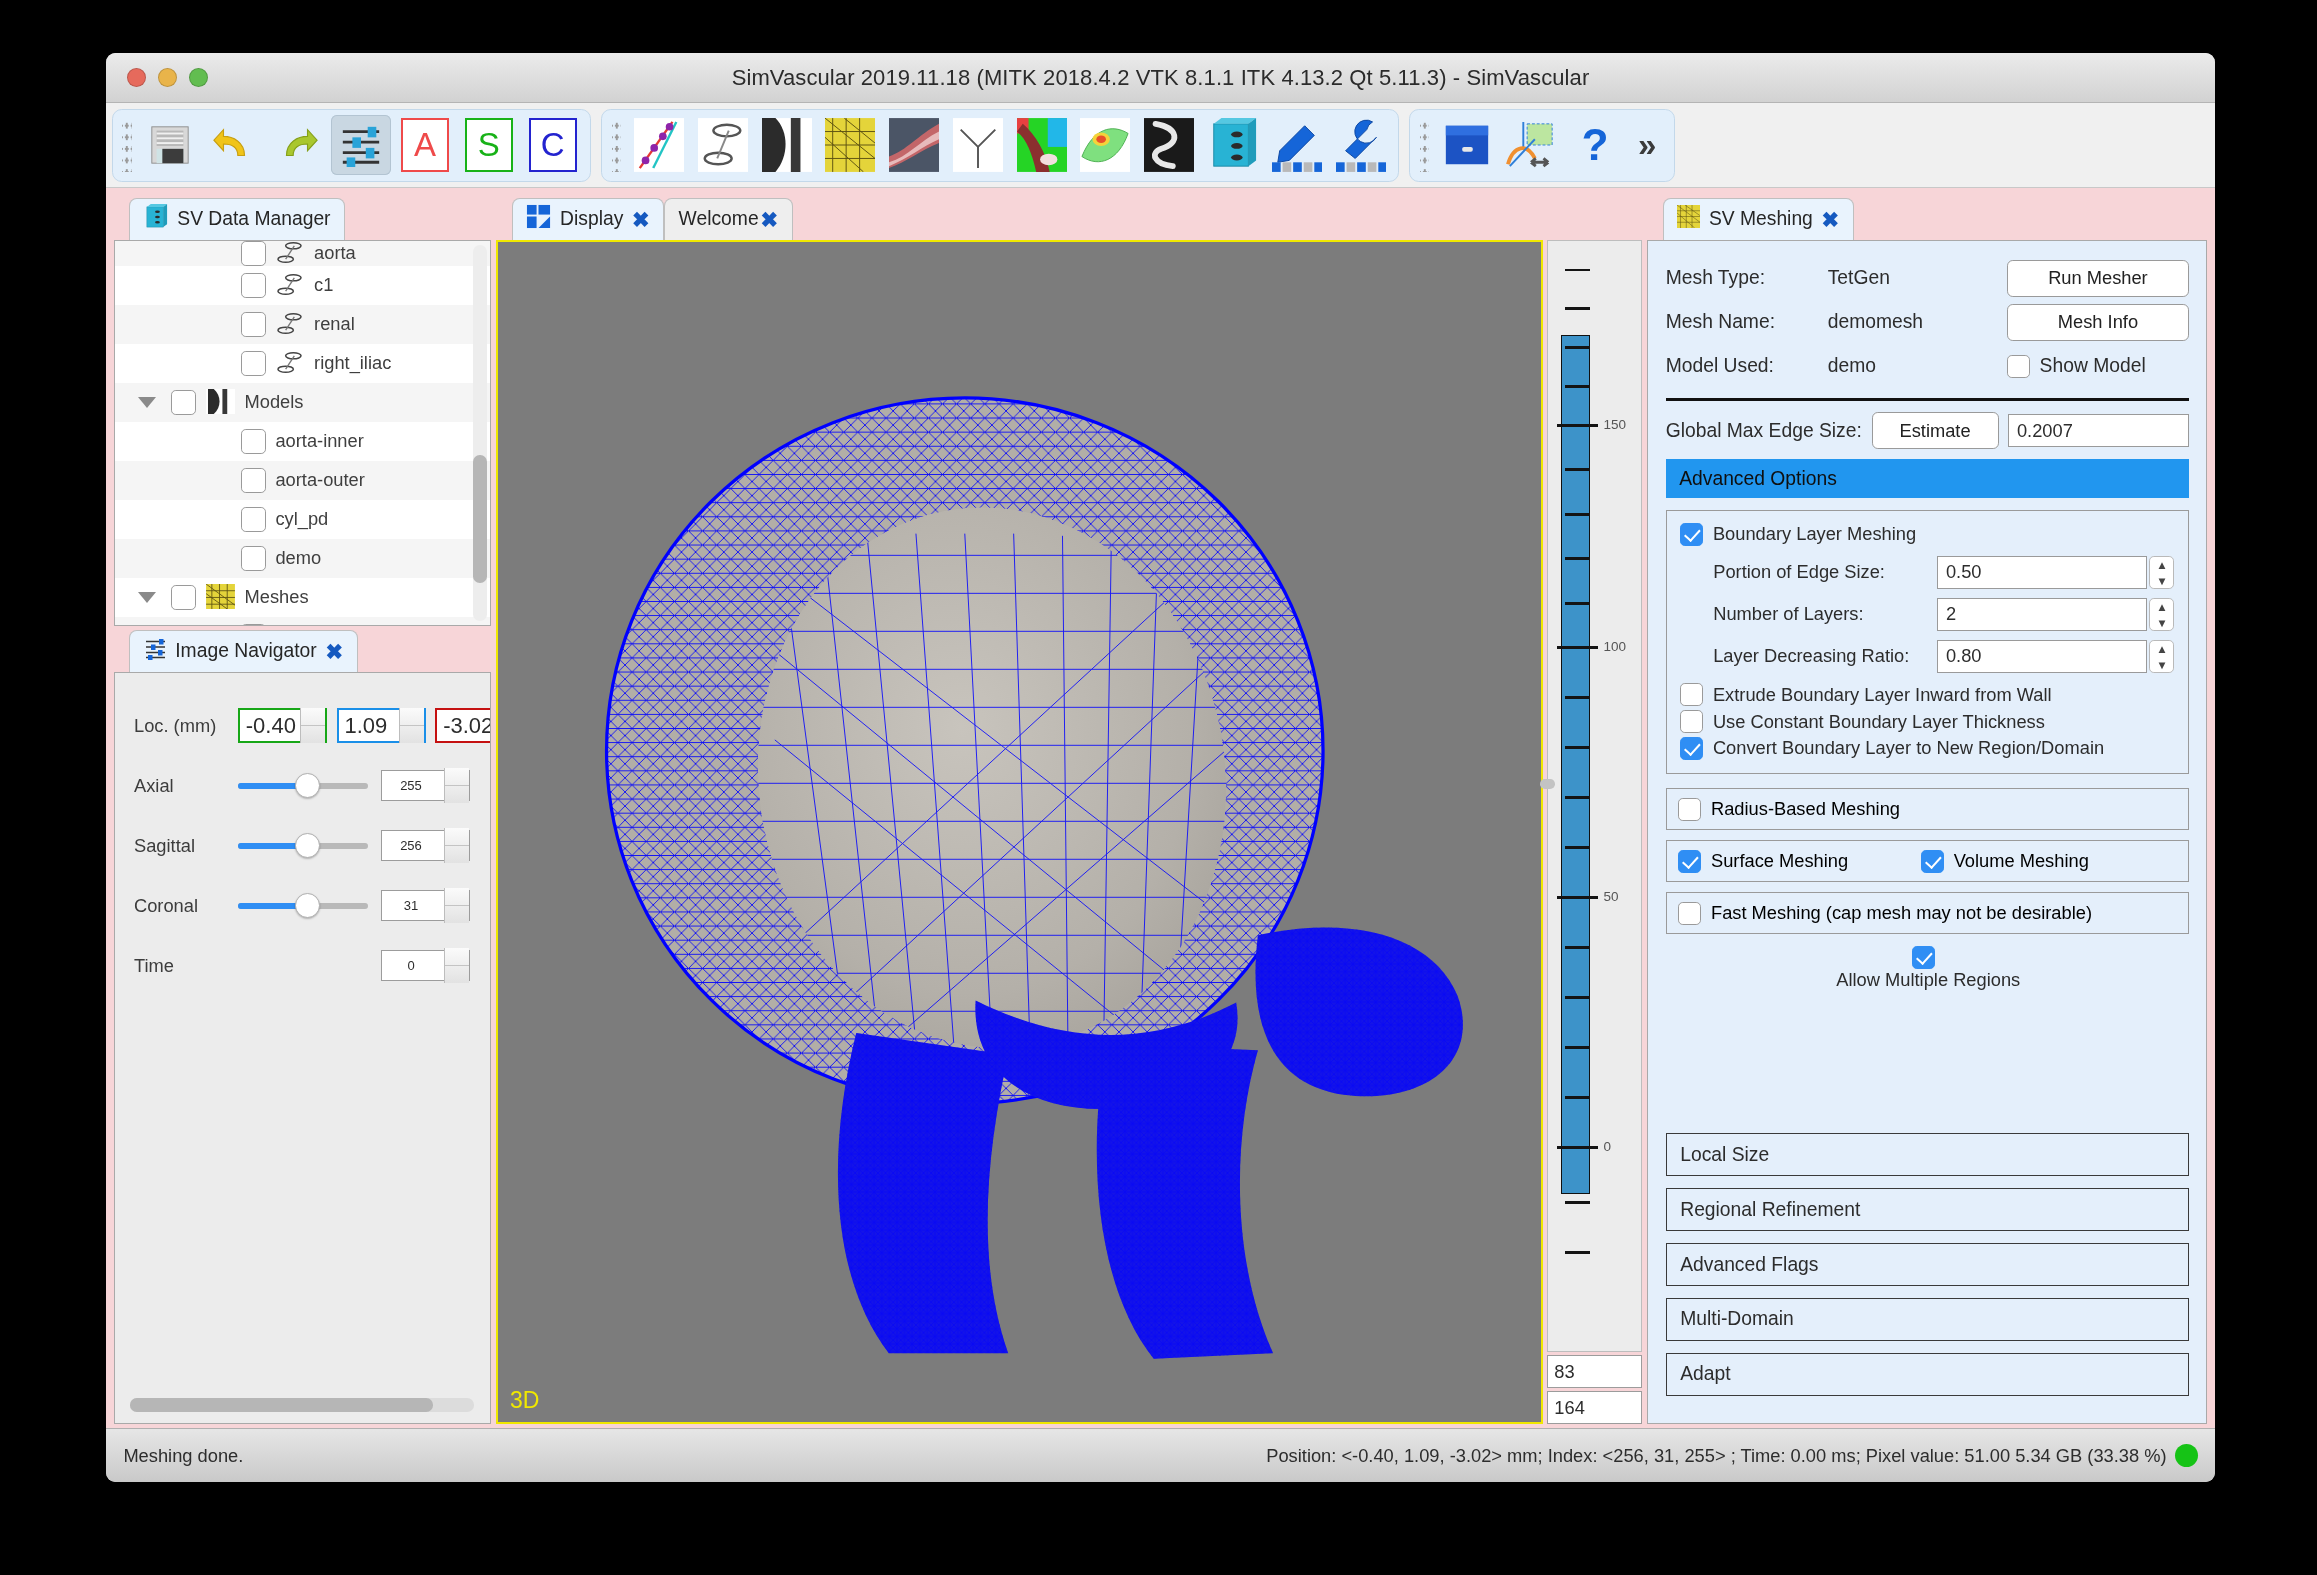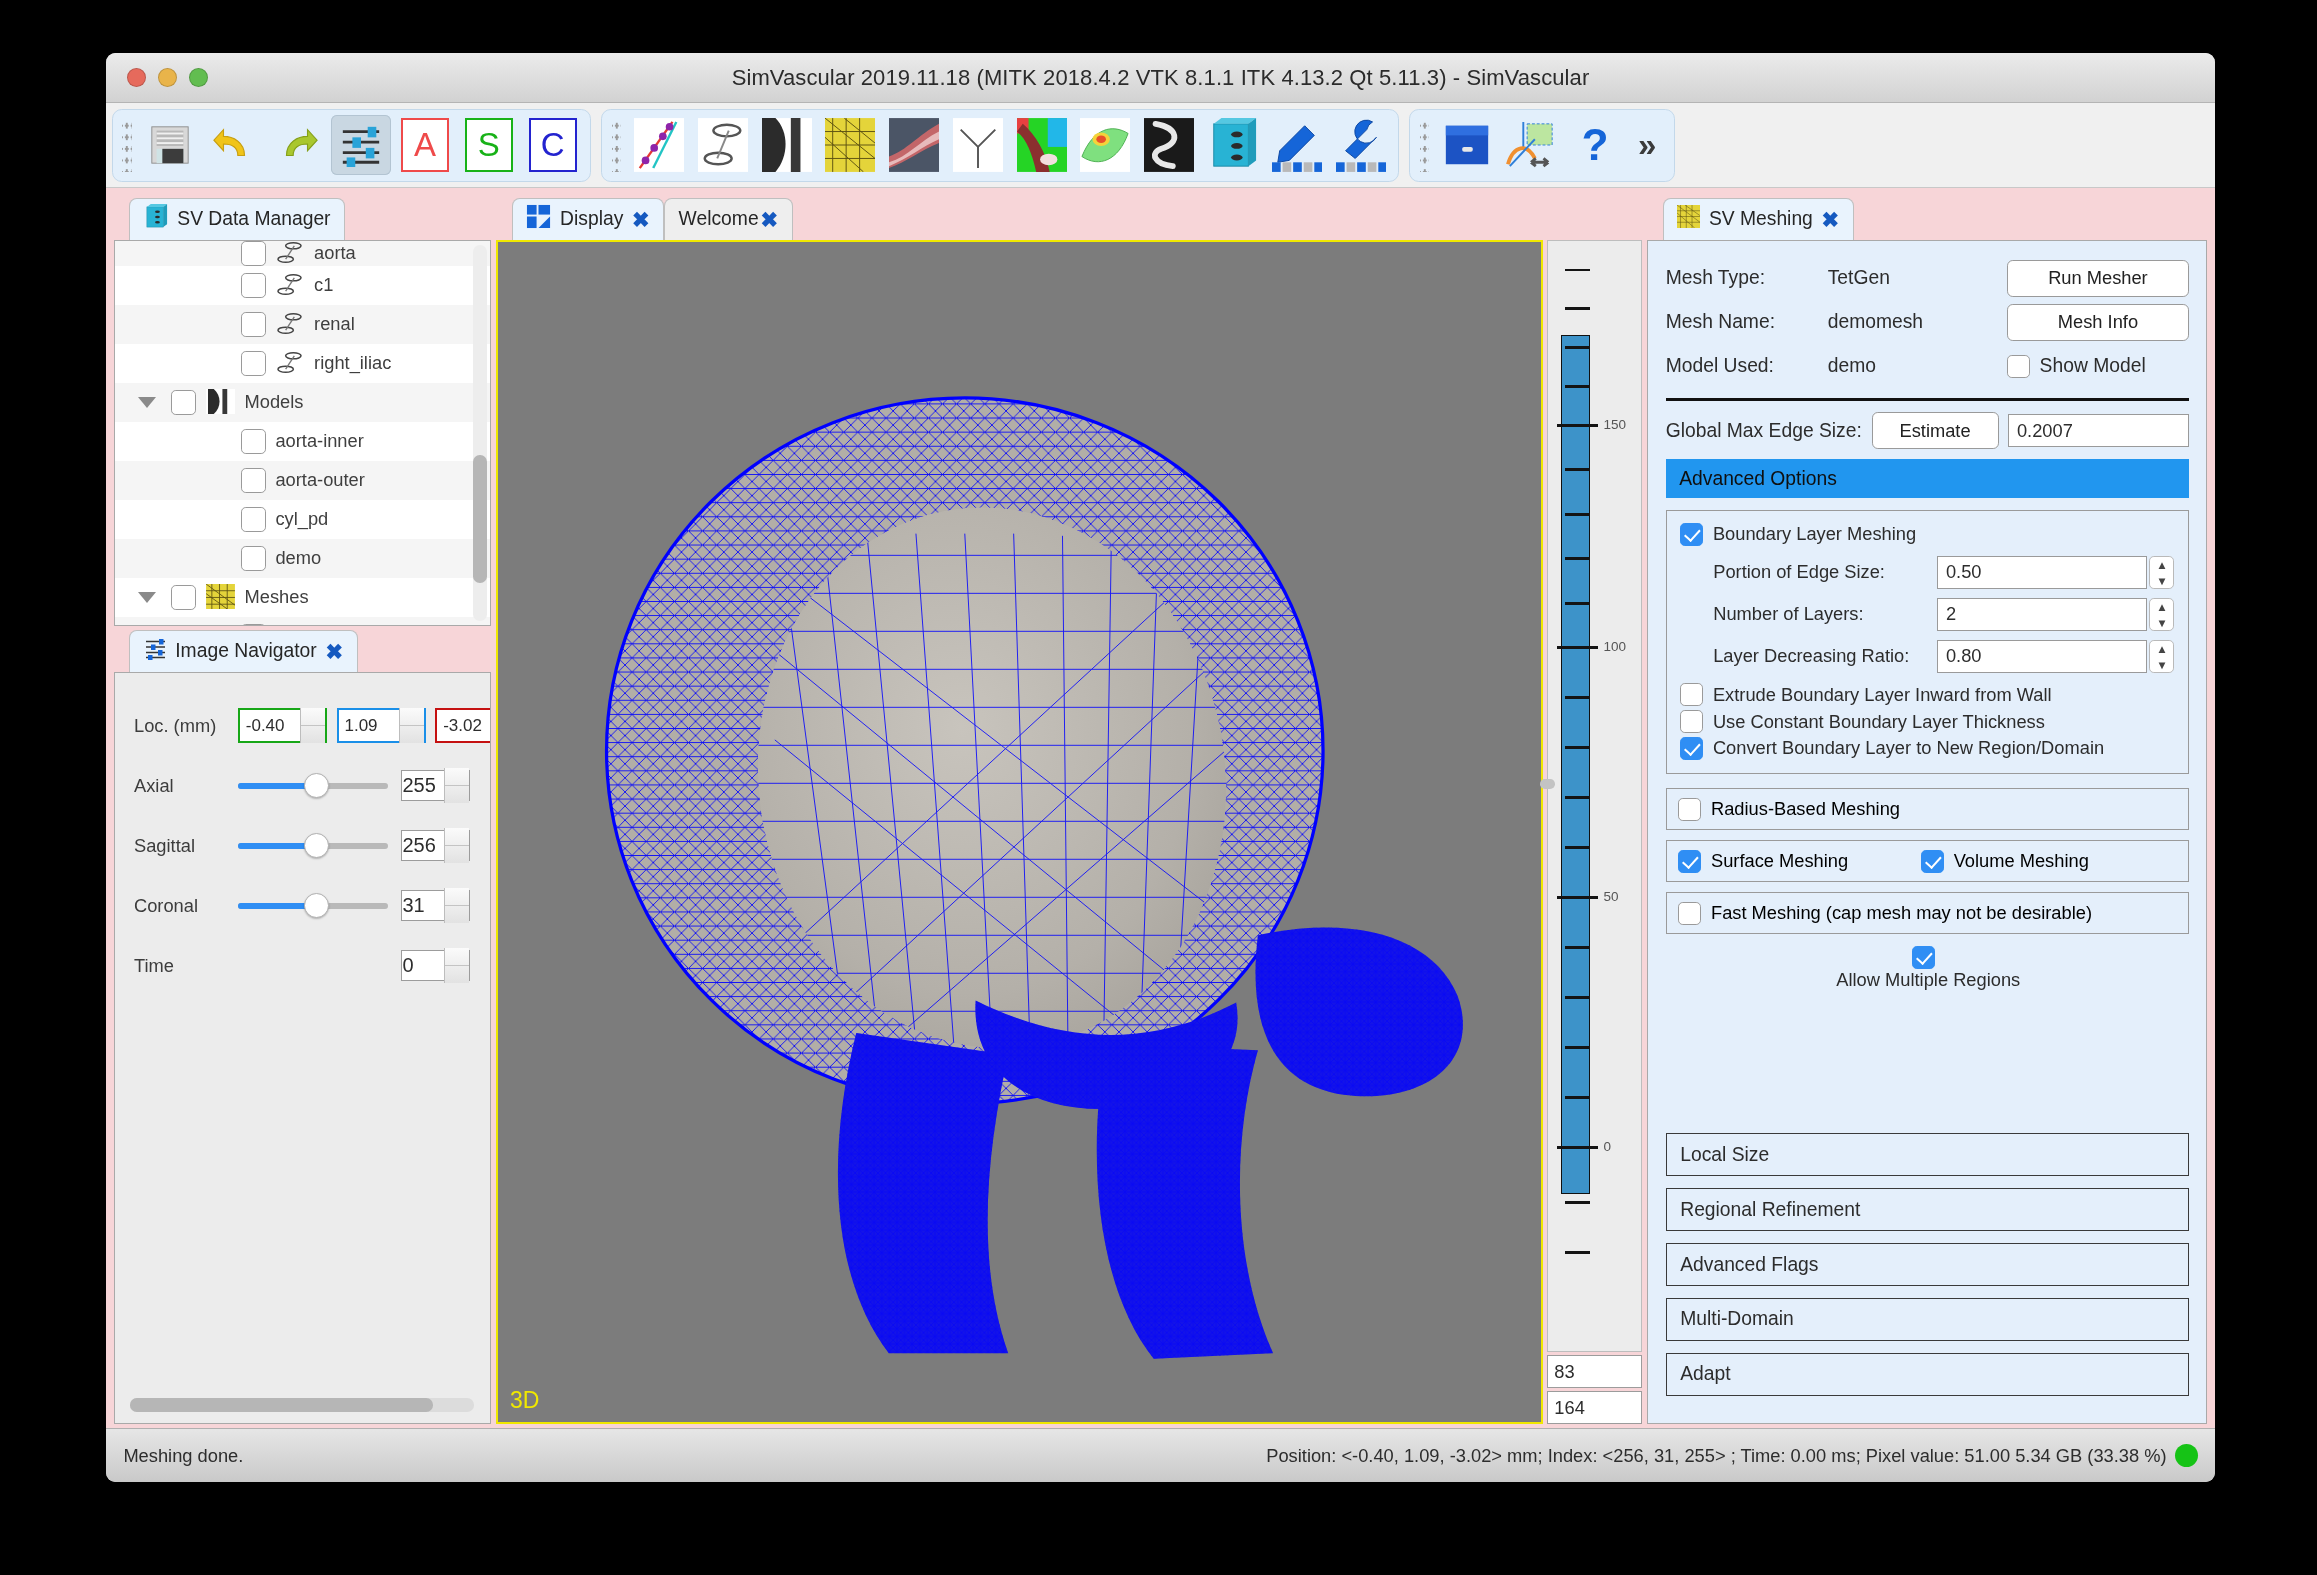--- a/index.html
+++ b/index.html
@@ -171,21 +171,21 @@
   .locbox {
     display: flex; align-items: center;
     border: 2.9px solid #888; background: #fff;
     height: 35px; margin-right: 9.7px;
   }
   .locbox.green { border-color: #17a717; }
   .locbox.blue  { border-color: #1a8fe8; }
   .locbox.red   { border-color: #c51111; }
   .locbox input, .locbox .lv {
     width: 60px; text-align: left; padding-left: 5.8px;
-    font-size: 17px; color: #2d2d2d; border: none; outline: none; background: transparent;
+    font-size: 22px; color: #2d2d2d; border: none; outline: none; background: transparent;
     font-family: "Liberation Sans", sans-serif;
   }
   .spin {
     width: 25px; height: 35px; flex: 0 0 auto;
     display: flex; flex-direction: column;
     border-left: 1px solid #bdbdbd;
     background: linear-gradient(#fbfbfb,#e2e2e2);
   }
   .spin div { flex: 1; border-bottom: 1px solid #c4c4c4; }
   .spin div:last-child { border-bottom: none; }
@@ -204,22 +204,22 @@
     width: 25px; height: 25px; border-radius: 50%;
     background: #fff; border: 1px solid #b0b0b0;
     box-shadow: 0 1px 1.9px rgba(0,0,0,.25);
     cursor: pointer;
   }
   .numbox {
     display: flex; align-items: center;
     border: 1px solid #9c9c9c; background: #fff; height: 31px;
   }
   .numbox .nv {
-    width: 42px; text-align: left; padding-right: 4.8px;
-    font-size: 20px; color: #2d2d2d;
+    width: 62px; text-align: center; padding-right: 4.8px;
+    font-size: 13px; color: #2d2d2d;
   }
   .nav-hscroll {
     position: absolute; left: 15.4px; right: 15.4px; bottom: 11.6px; height: 13.5px;
     background: #dcdcdc; border-radius: 6.8px;
   }
   .nav-hscroll .thumb { height: 13.5px; background: #b6b6b6; border-radius: 6.8px; width: 88%; }
 
   
   .view-wrap { display: flex; flex: 1 1 auto; min-height: 0; gap: 3.9px; }
   .viewport {

